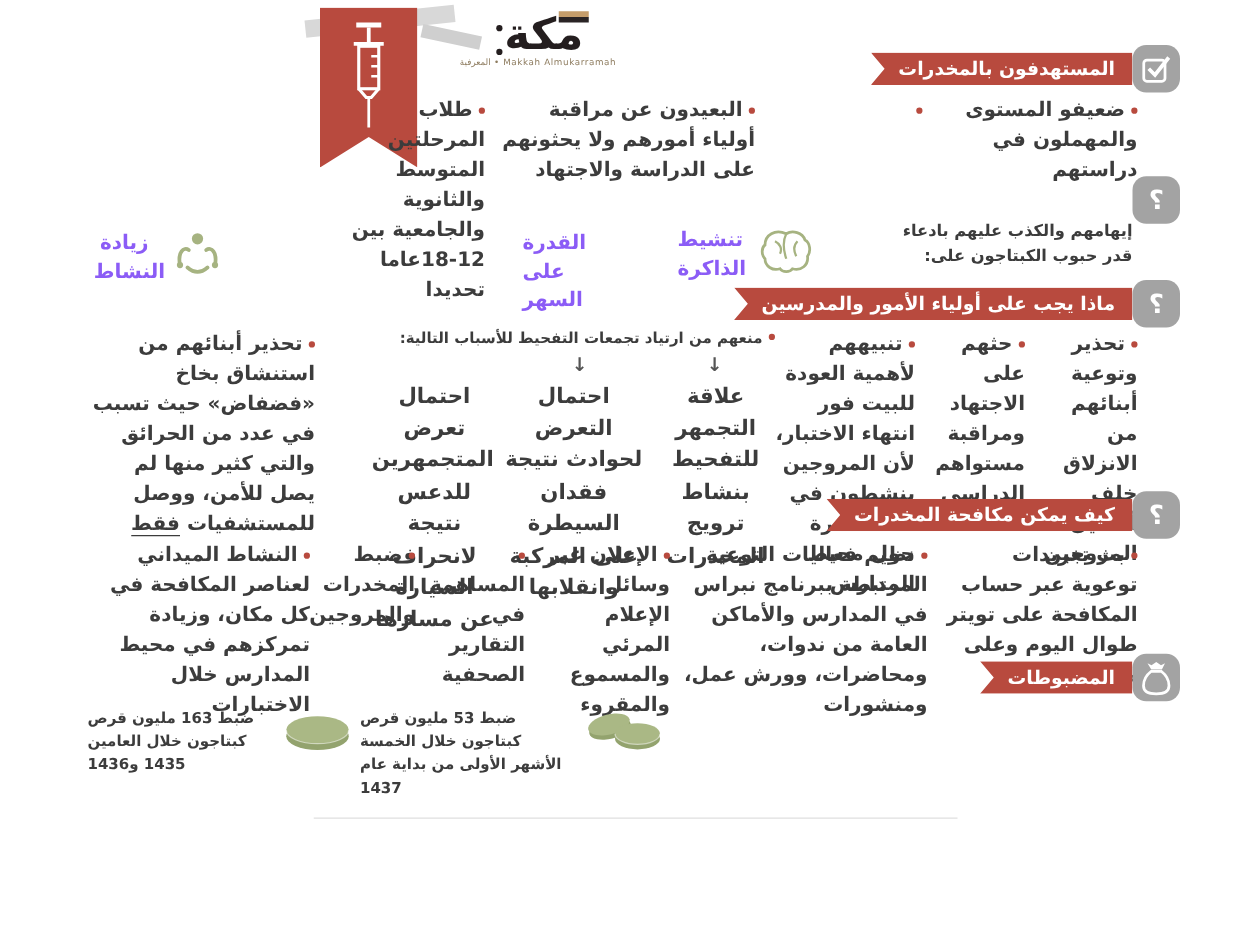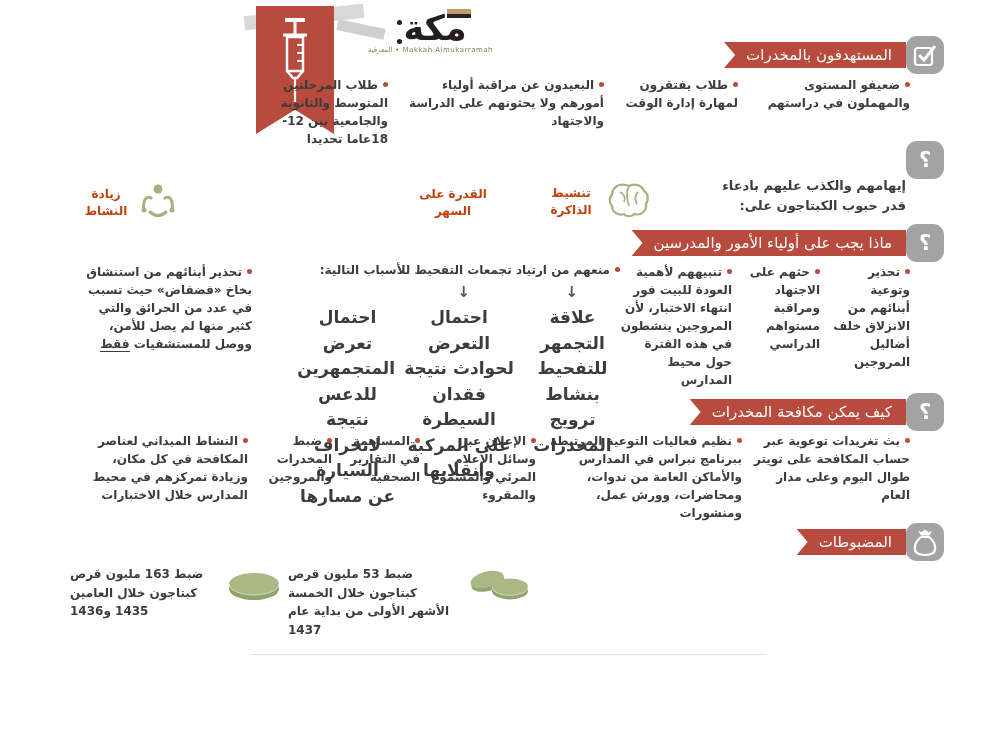--- a/index.html
+++ b/index.html
@@ -13,34 +13,34 @@
     clip-path:polygon(0 0,100% 0,100% 100%,50% 81%,0 100%);display:flex;justify-content:center;}
   .logo{position:absolute;left:188px;top:8px;width:116px;height:58px;text-align:center;}
   .logo .wordmark{font-size:35px;font-weight:bold;color:#241e1f;line-height:40px;letter-spacing:-1px;}
   .logo .kaaba{position:absolute;top:1px;right:22px;width:24px;height:9px;background:linear-gradient(#c59d6b 55%,#2a2425 45%);}
   .logo .dots{position:absolute;top:2px;left:16px;width:13px;height:5px;}
   .logo .dots i{display:inline-block;width:5px;height:5px;border-radius:50%;background:#241e1f;margin:0 1px;}
   .logo .tagline{font-size:7px;color:#8d7b5e;letter-spacing:.5px;margin-top:-2px;white-space:nowrap;}
 
   
   .banner{position:absolute;right:94px;height:26px;line-height:26px;background:#b84a3e;color:#fff;
-    font-size:15px;font-weight:normal;padding:0 14px 0 22px;white-space:nowrap;
+    font-size:15px;font-weight:bold;padding:0 14px 0 22px;white-space:nowrap;
     clip-path:polygon(0 0,100% 0,100% 100%,0 100%,11px 50%);}
   .hicon{position:absolute;right:56px;width:38px;height:38px;border-radius:11px;background:#a3a3a3;
     display:flex;align-items:center;justify-content:center;}
   .qmark{color:#fff;font-size:21px;font-weight:bold;line-height:1;}
 
   
-  .col{position:absolute;text-align:right;font-size:12px;font-weight:bold;color:#3c3c3c;line-height:1.5;}
+  .col{position:absolute;text-align:right;font-size:16px;font-weight:bold;color:#3c3c3c;line-height:1.5;}
   .dot{display:inline-block;width:5px;height:5px;border-radius:50%;background:#b84a3e;margin-left:5px;vertical-align:2px;}
   .u{border-bottom:1.5px solid #3c3c3c;}
 
   
   .lure{position:absolute;display:flex;align-items:center;gap:6px;}
-  .lure .llabel{font-size:12px;font-weight:bold;color:#c2410c;line-height:1.45;text-align:center;}
+  .lure .llabel{font-size:16px;font-weight:bold;color:#8b5cf6;line-height:1.45;text-align:left;}
 
   
   .group{position:absolute;}
   .group .ghead{text-align:right;font-size:12px;font-weight:bold;color:#3c3c3c;white-space:nowrap;}
   .arrow{position:absolute;font-size:15px;color:#555;font-weight:bold;}
   .sub{position:absolute;text-align:center;font-size:17px;font-weight:bold;color:#3c3c3c;line-height:1.5;}
 
   
   .seize{position:absolute;display:flex;align-items:flex-start;gap:8px;}
   .seize .stext{font-size:12px;font-weight:bold;color:#3c3c3c;line-height:1.55;text-align:left;}
@@ -81,21 +81,21 @@
       <path d="M7 13 l5 5 L23 4" fill="none" stroke="#fff" stroke-width="3"></path>
     </svg>
   </div>
   <div class="banner" style="top:42px">
     <span>المستهدفون بالمخدرات</span>
   </div>
   <div class="col" style="top:76px;right:90px;width:160px">
     <span class="dot"></span><span>ضعيفو المستوى والمهملون في دراستهم</span>
   </div>
   <div class="col" style="top:76px;right:262px;width:125px">
-    <span class="dot"></span><span>طلاب يفتقرون لمهارة إدارة الوقت</span>
+    <span class="dot"></span>
   </div>
   <div class="col" style="top:76px;right:396px;width:205px">
     <span class="dot"></span><span>البعيدون عن مراقبة أولياء أمورهم ولا يحثونهم على الدراسة والاجتهاد</span>
   </div>
   <div class="col" style="top:76px;right:612px;width:133px">
     <span class="dot"></span><span>طلاب المرحلتين المتوسط والثانوية والجامعية بين 12-18عاما تحديدا</span>
   </div>
 
   <div class="hicon" style="top:141px">
     <span class="qmark">؟</span>

